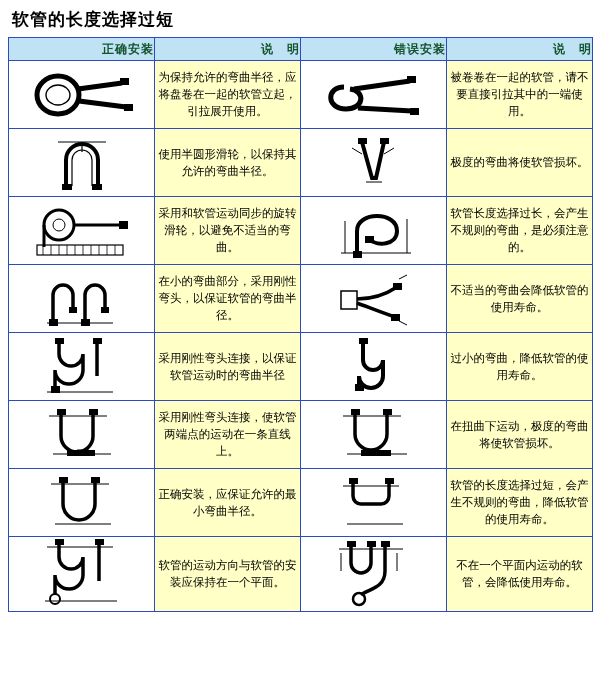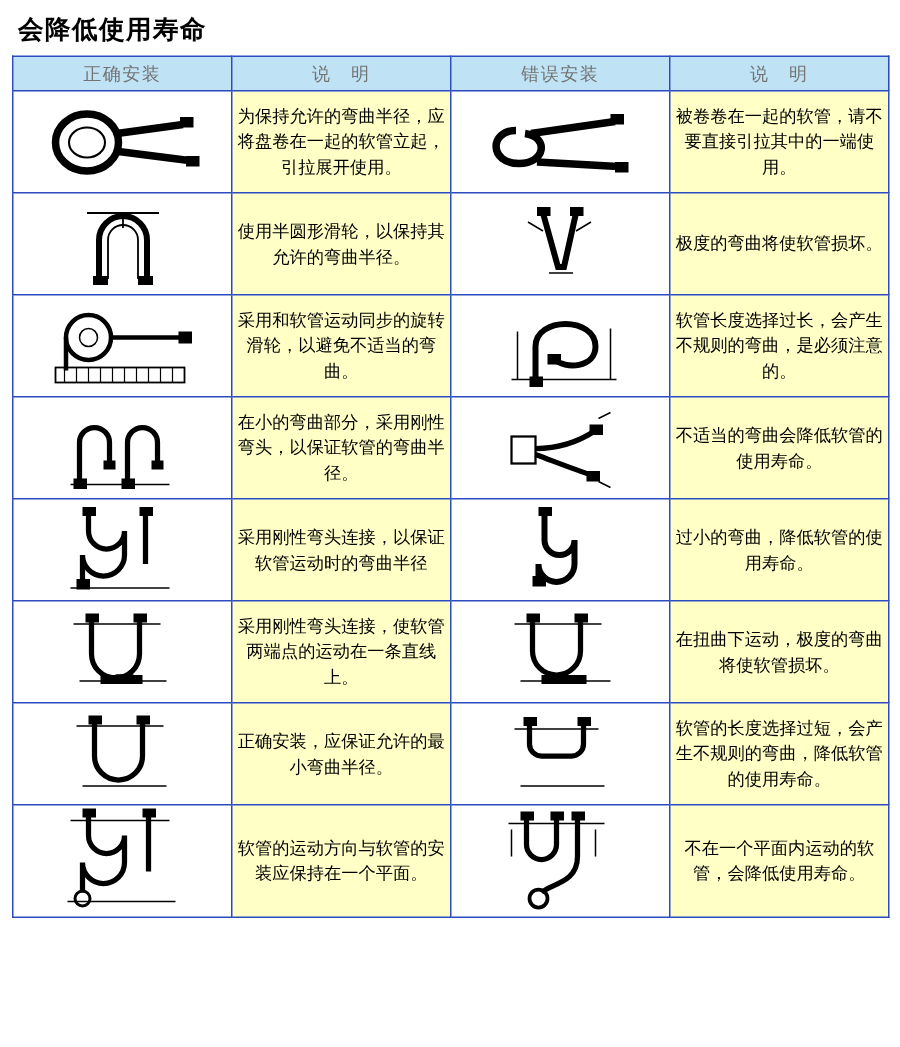--- a/index.html
+++ b/index.html
@@ -35,25 +35,25 @@
     border: 1px solid #1f3fa8;
   }
   table.hose-table th,
   table.hose-table td {
     border: 1px solid #2b4bbf;
     padding: 0;
     vertical-align: middle;
   }
   thead th {
     background: #bfe3f5;
-    color: #737373;
+    color: #14532d;
     font-size: 12px;
-    font-weight: normal;
+    font-weight: bold;
     height: 22px;
-    text-align: center;
+    text-align: right;
     letter-spacing: 1px;
   }
   col.c-img { width: 146px; }
   col.c-txt { width: 146px; }
 
   td.img-cell {
     background: #ffffff;
     text-align: center;
     height: 67px;
   }
@@ -68,21 +68,21 @@
   .fig {
     display: block;
     margin: 0 auto;
   }
 </style>
 </head>
 <body>
 
 <div class="page">
 
-  <div class="doc-title">会降低使用寿命</div>
+  <div class="doc-title">软管的长度选择过短</div>
 
   <table class="hose-table">
     <colgroup>
       <col class="c-img">
         <col class="c-txt">
         <col class="c-img">
         <col class="c-txt">
     </colgroup>
     <thead>
       <tr>

